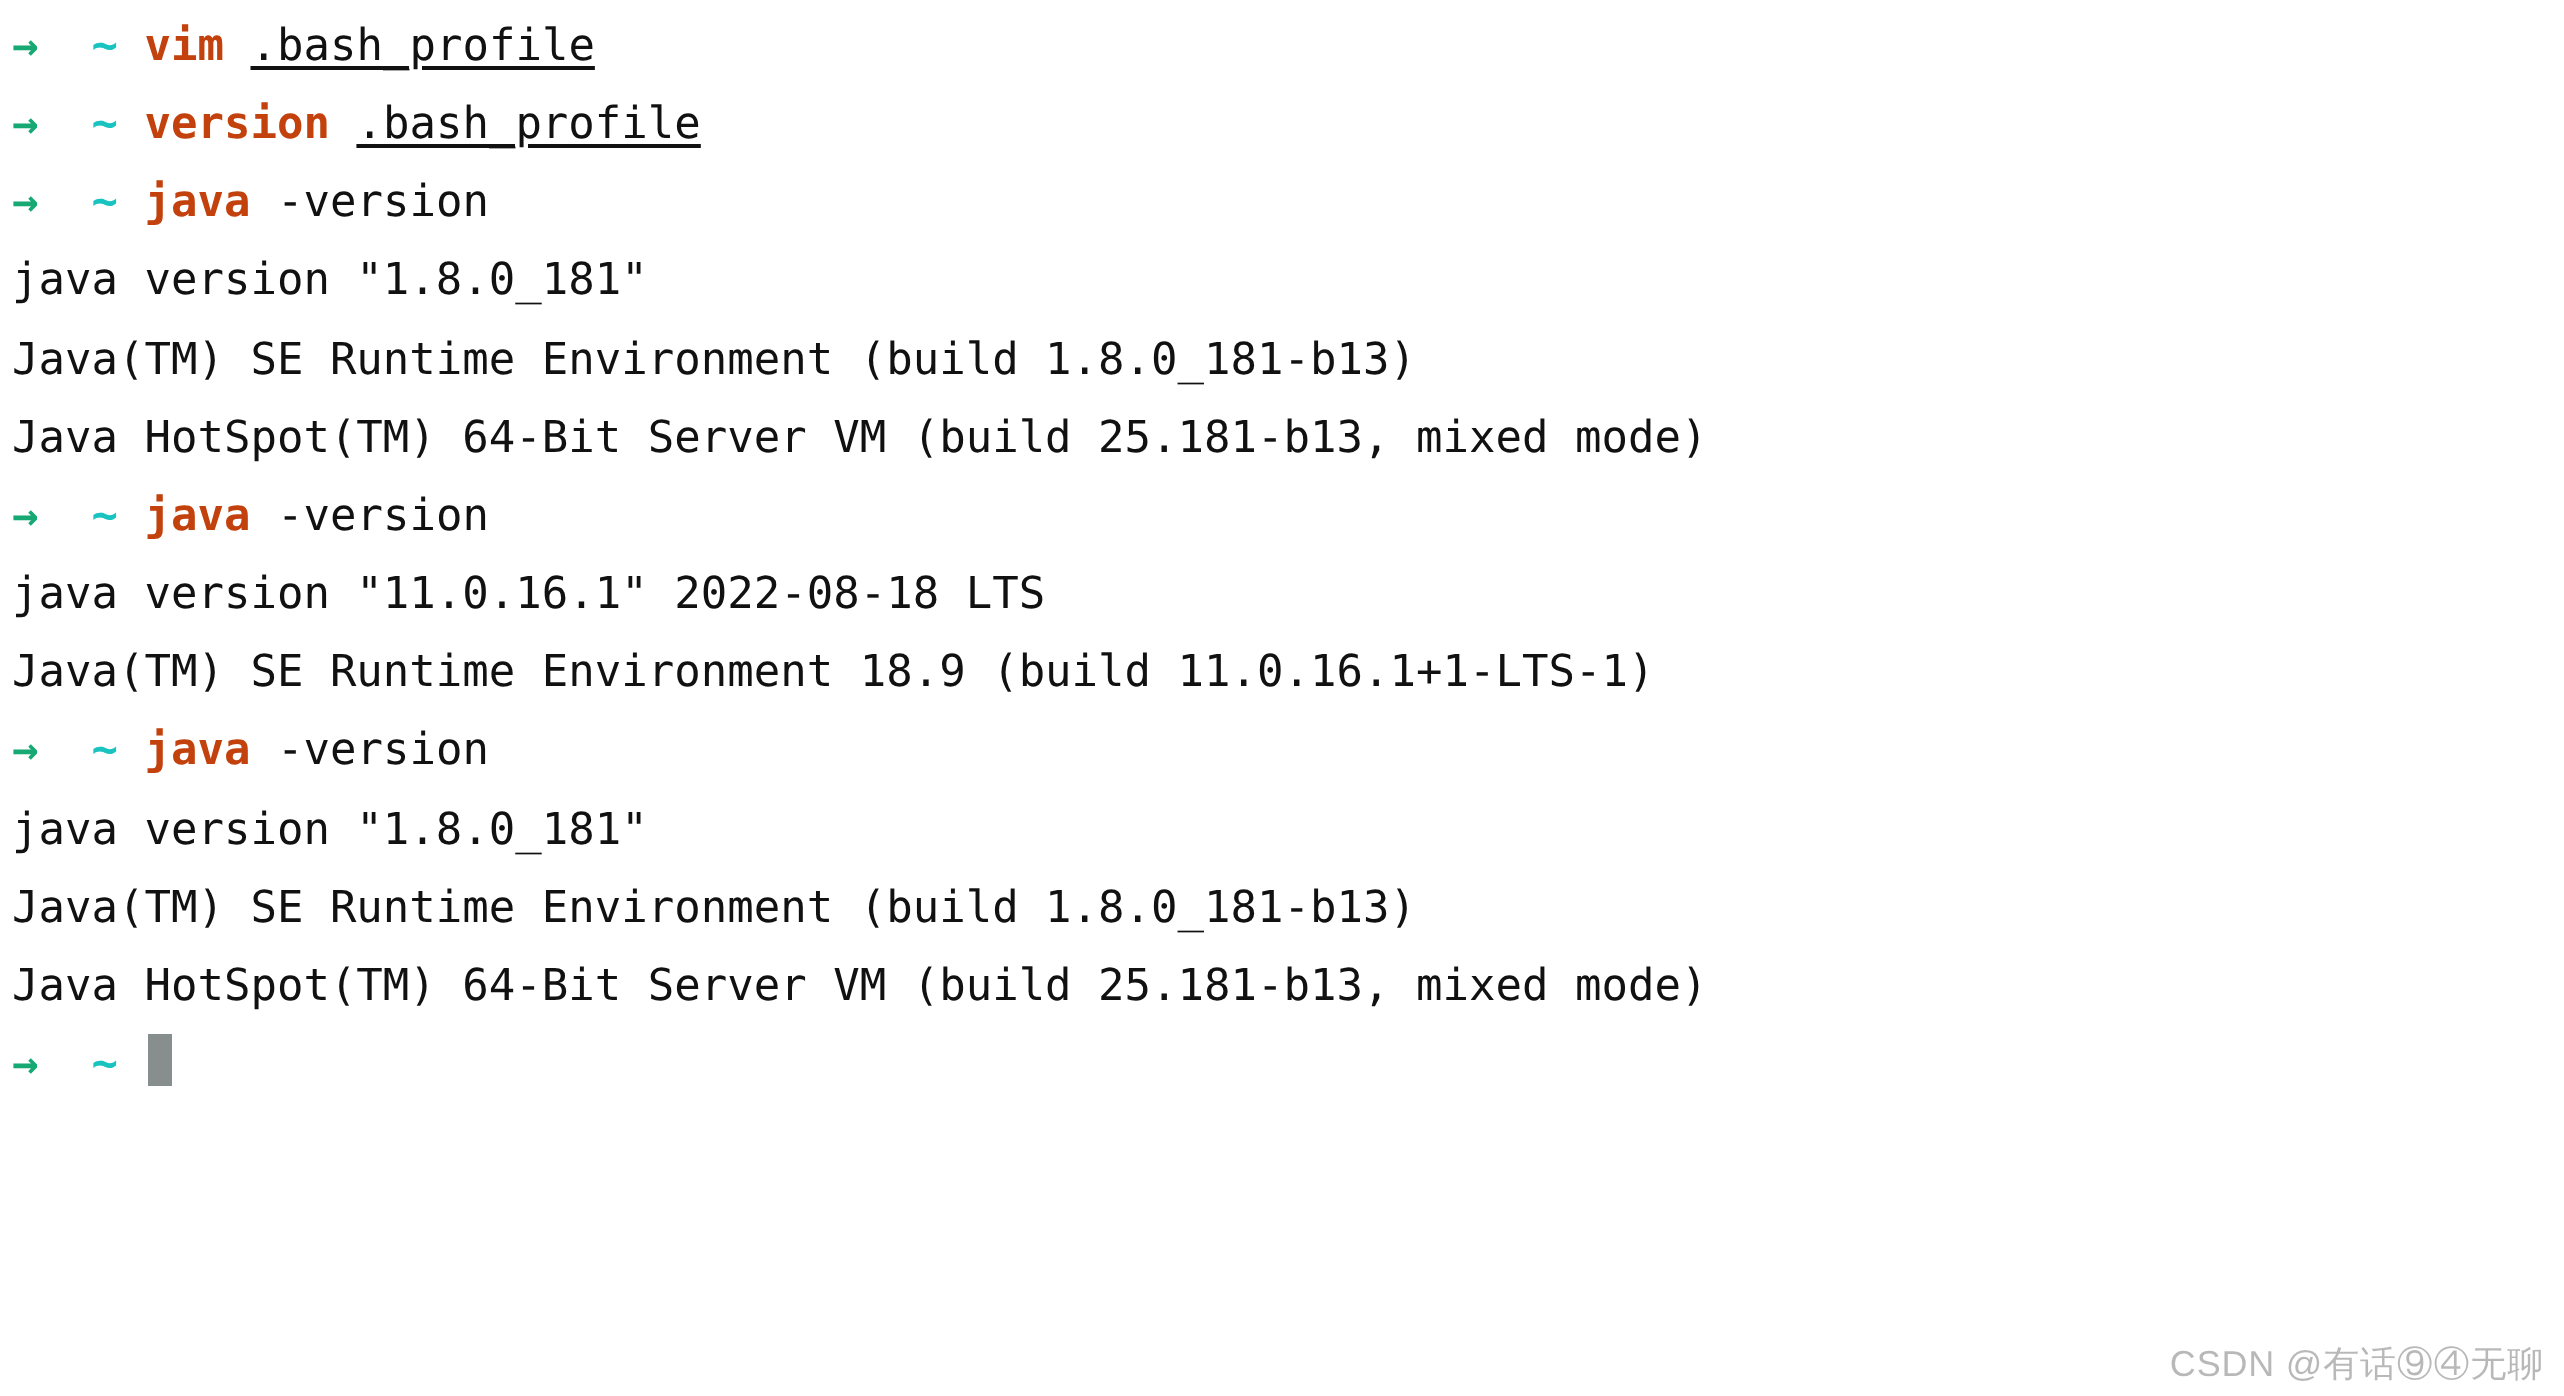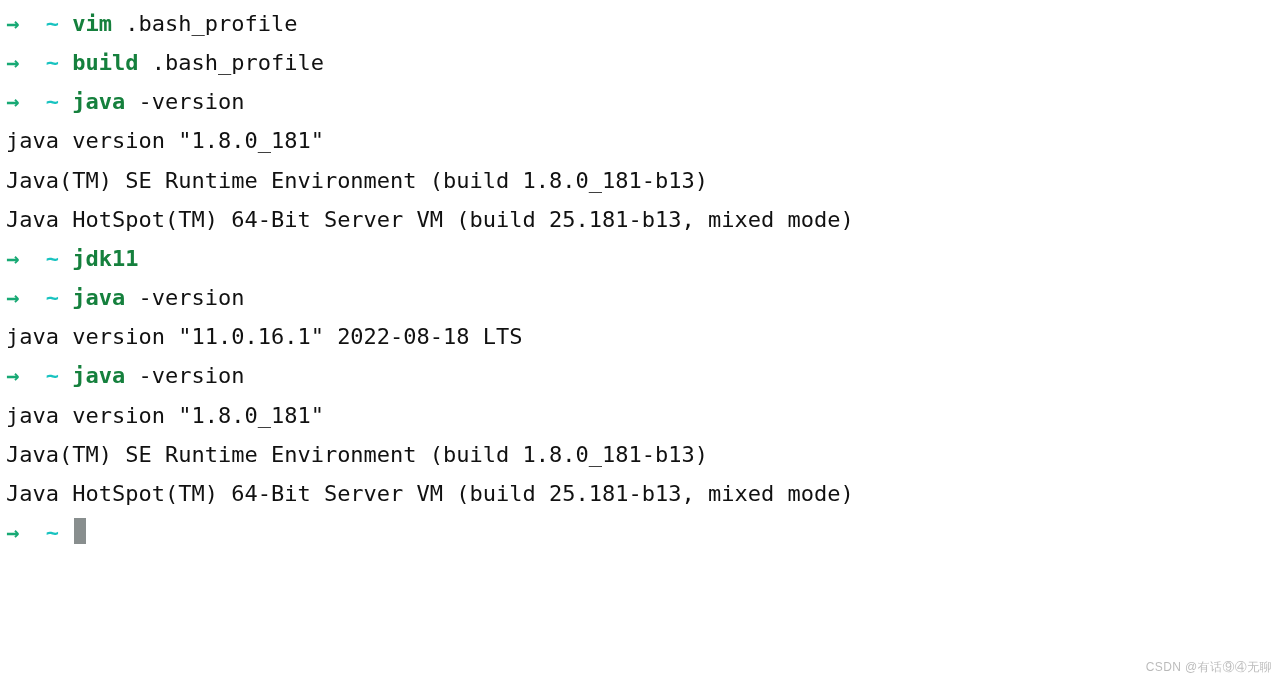--- a/index.html
+++ b/index.html
@@ -12,55 +12,55 @@
     color: #111;
     width: 1282px;
     height: 698px;
     box-sizing: border-box;
     position: relative;
     overflow: hidden;
   }
   .line { white-space: pre; }
   .arrow { color: #17a974; font-weight: 700; }
   .tilde { color: #19c3c0; font-weight: 600; }
-  .cmd   { color: #15803d; font-weight: 600; }
+  .cmd   { color: #c2410c; font-weight: 600; }
   .arg   { color: #111; }
-  .ul    { text-underline-offset: 3px; }
+  .ul    { text-decoration: underline; text-underline-offset: 3px; }
   .out   { color: #111; }
   .cursor {
     display: inline-block;
     width: 12px;
     height: 26px;
     background: #888e8e;
     vertical-align: -4px;
     margin-left: 2px;
   }
   .watermark {
     position: absolute;
     right: 10px;
-    bottom: 20px;
+    bottom: 0;
     font-family: sans-serif;
-    font-size: 12px;
+    font-size: 18px;
     color: rgba(0,0,0,0.28);
     letter-spacing: 0.4px;
   }
 </style>
 </head>
 <body>
 
 <div id="terminal">
     <div class="line"><span class="arrow">→</span>  <span class="tilde">~</span> <span class="cmd">vim</span> <span class="arg ul">.bash_profile</span></div>
-    <div class="line"><span class="arrow">→</span>  <span class="tilde">~</span> <span class="cmd">build</span> <span class="arg ul">.bash_profile</span></div>
+    <div class="line"><span class="arrow">→</span>  <span class="tilde">~</span> <span class="cmd">version</span> <span class="arg ul">.bash_profile</span></div>
     <div class="line"><span class="arrow">→</span>  <span class="tilde">~</span> <span class="cmd">java</span> <span class="arg">-version</span></div>
     <div class="line"><span class="out">java version "1.8.0_181"</span></div>
     <div class="line"><span class="out">Java(TM) SE Runtime Environment (build 1.8.0_181-b13)</span></div>
     <div class="line"><span class="out">Java HotSpot(TM) 64-Bit Server VM (build 25.181-b13, mixed mode)</span></div>
-    <div class="line"><span class="arrow">→</span>  <span class="tilde">~</span> <span class="cmd">jdk11</span></div>
     <div class="line"><span class="arrow">→</span>  <span class="tilde">~</span> <span class="cmd">java</span> <span class="arg">-version</span></div>
     <div class="line"><span class="out">java version "11.0.16.1" 2022-08-18 LTS</span></div>
+    <div class="line"><span class="out">Java(TM) SE Runtime Environment 18.9 (build 11.0.16.1+1-LTS-1)</span></div>
     <div class="line"><span class="arrow">→</span>  <span class="tilde">~</span> <span class="cmd">java</span> <span class="arg">-version</span></div>
     <div class="line"><span class="out">java version "1.8.0_181"</span></div>
     <div class="line"><span class="out">Java(TM) SE Runtime Environment (build 1.8.0_181-b13)</span></div>
     <div class="line"><span class="out">Java HotSpot(TM) 64-Bit Server VM (build 25.181-b13, mixed mode)</span></div>
     <div class="line"><span class="arrow">→</span>  <span class="tilde">~</span> <span class="cursor"></span></div>
   </div>
 
 <div class="watermark">CSDN @有话⑨④无聊</div>
 
 </body></html>

